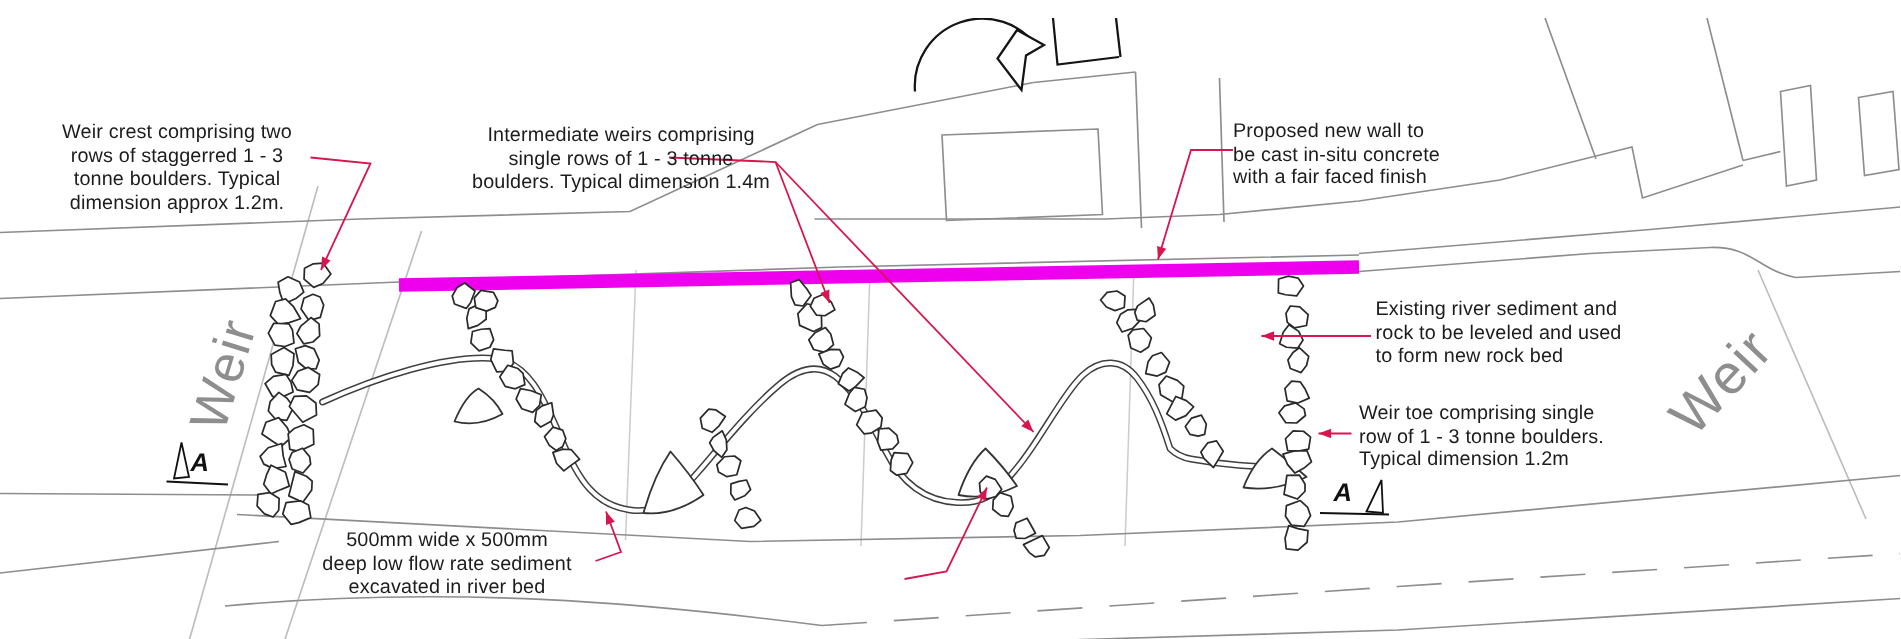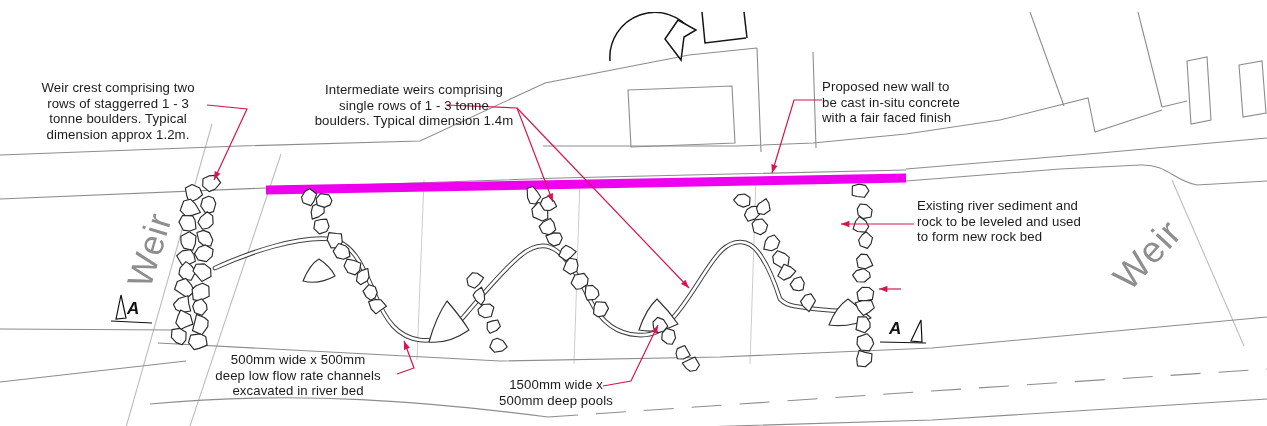--- a/index.html
+++ b/index.html
@@ -207,26 +207,27 @@
 boulders. Typical dimension 1.4m</div>
 
   <div class="note" style="left:917px;top:186px;width:195px;">Existing river sediment and
 rock to be leveled and used
 to form new rock bed</div>
 
   <div class="note" style="left:822px;top:67px;width:170px;">Proposed new wall to
 be cast in-situ concrete
 with a fair faced finish</div>
 
+  <div class="note" style="left:906px;top:255px;width:205px;">Weir toe comprising single
+row of 1 - 3 tonne boulders.
+Typical dimension 1.2m</div>
 
   <div class="note center" style="left:192px;top:340px;width:212px;">500mm wide x 500mm
-deep low flow rate channels
+deep low flow rate sediment
 excavated in river bed</div>
 
-  <div class="note center" style="left:498px;top:365px;width:116px;">1500mm wide x
-500mm deep pools</div>
 
   <div class="weir-label left">Weir</div>
   <div class="weir-label right">Weir</div>
 
   <div class="section-a left">A</div>
   <div class="section-a right">A</div>
 </div>
 
 </body></html>

